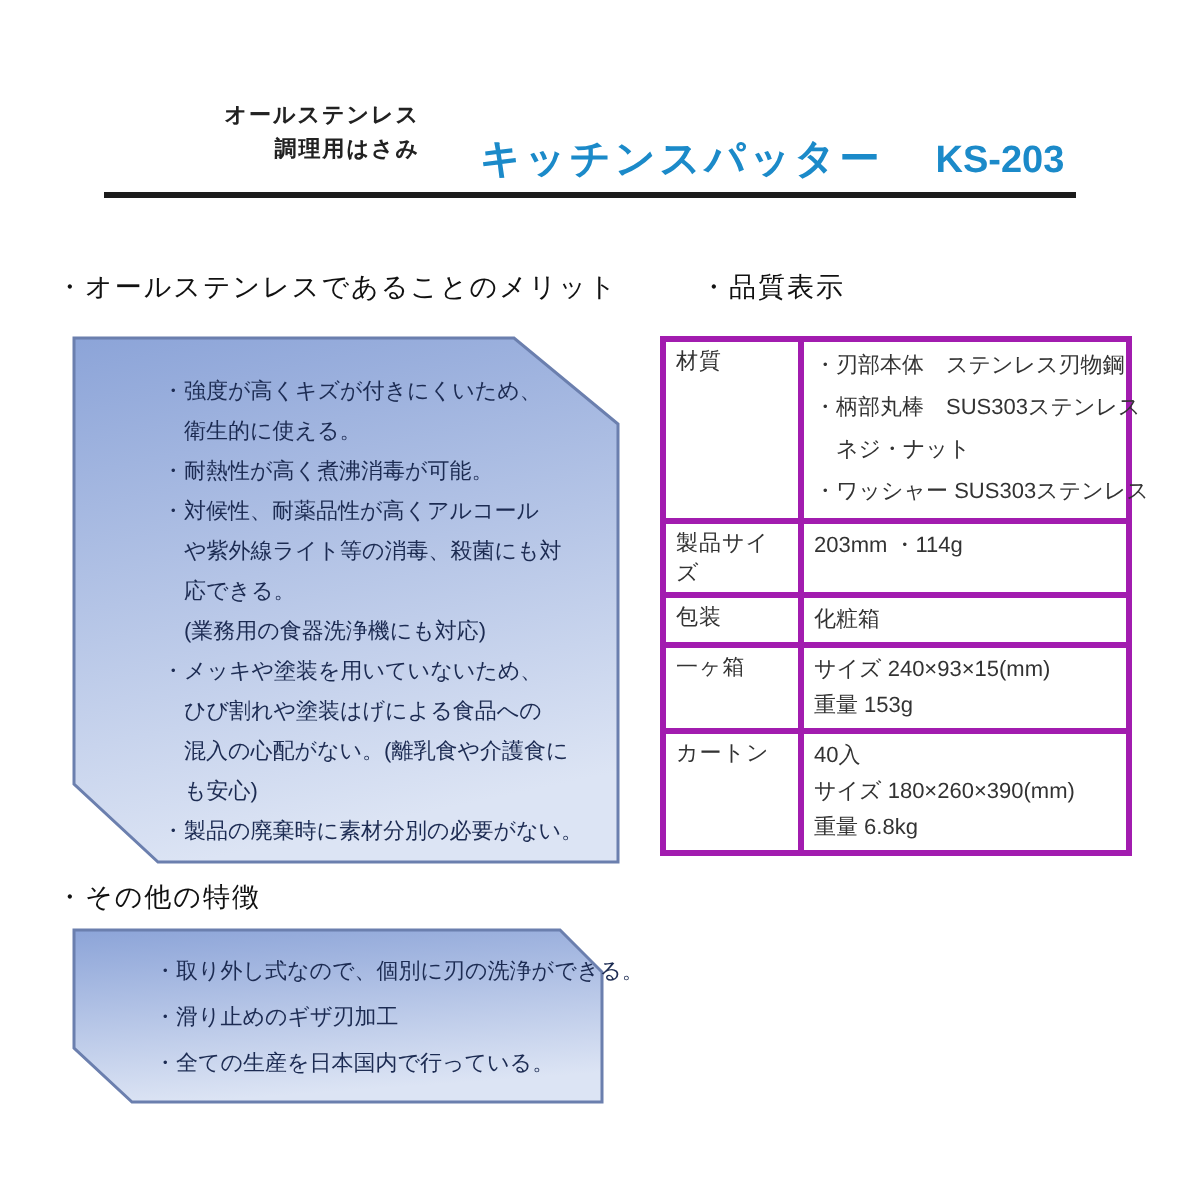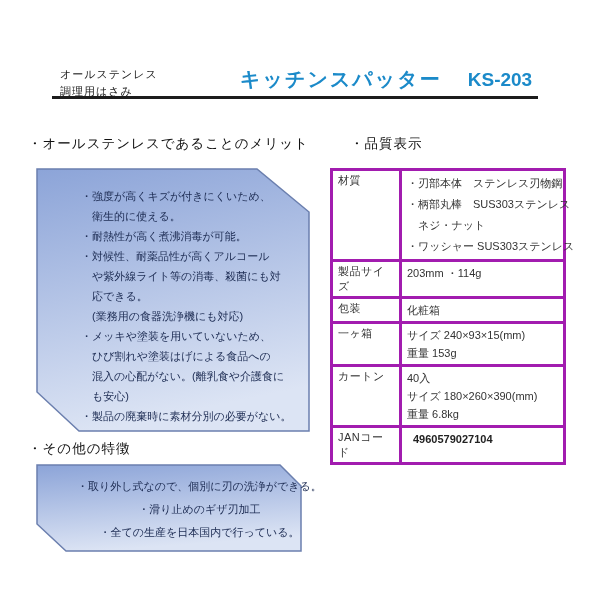--- a/index.html
+++ b/index.html
@@ -3,22 +3,22 @@
 <meta charset="utf-8">
 <style>
   html,body{margin:0;padding:0;}
   body{
     width:600px;height:600px;position:relative;background:#ffffff;
     font-family:"Liberation Sans","DejaVu Sans",sans-serif;
     color:#1f1f1f;overflow:hidden;
   }
   
   .subtitle{
-    position:absolute;left:60px;top:66px;width:150px;text-align:left;
-    font-size:11px;font-weight:normal;letter-spacing:1px;color:#222;line-height:17px;
+    position:absolute;left:60px;top:50px;width:150px;text-align:right;
+    font-size:11px;font-weight:bold;letter-spacing:1px;color:#222;line-height:17px;
   }
   .title-row{
     position:absolute;left:240px;top:54px;white-space:nowrap;
     font-weight:bold;color:#1b8ac9;margin-top:12px;
   }
   .title-row .ttl{font-size:20px;letter-spacing:2px;}
   .title-row .model{font-size:19px;margin-left:26px;letter-spacing:0;}
   .rule{position:absolute;left:52px;top:96px;width:486px;height:3px;background:#1c1c1c;}
   
   .sec-heading{
@@ -30,21 +30,21 @@
   .h-quality{left:350px;top:135px;}
   
   .cutbox{position:absolute;}
   .cutbox svg{position:absolute;left:0;top:0;display:block;}
   .box1{left:36px;top:168px;width:274px;height:264px;}
   .box2{left:36px;top:464px;width:266px;height:88px;}
   .box-text{
     position:absolute;color:#1c2b52;font-size:11px;white-space:pre;
   }
   .box1 .box-text{left:17px;top:18px;line-height:20px;}
-  .box2 .box-text{left:13px;top:11px;line-height:23px;text-align:center;}
+  .box2 .box-text{left:13px;top:11px;line-height:23px;}
   .box-line{white-space:pre;margin-left:28px;}
   
   .spec-table{
     position:absolute;left:330px;top:168px;width:236px;
     border-collapse:collapse;table-layout:fixed;
     font-size:11px;color:#333;
   }
   .spec-table td{
     border:3px solid #a21caf;vertical-align:top;padding:2px 5px;
   }
@@ -126,20 +126,14 @@
         </td>
       </tr>
       <tr>
         <td class="lbl">カートン</td>
         <td>
           <div class="cell-line">40入</div>
           <div class="cell-line">サイズ 180×260×390(mm)</div>
           <div class="cell-line">重量 6.8kg</div>
         </td>
       </tr>
-      <tr class="bold-row">
-        <td class="lbl">JANコード</td>
-        <td>
-          <div class="cell-line">4960579027104</div>
-        </td>
-      </tr>
     </tbody>
 </table>
 
 </body></html>

